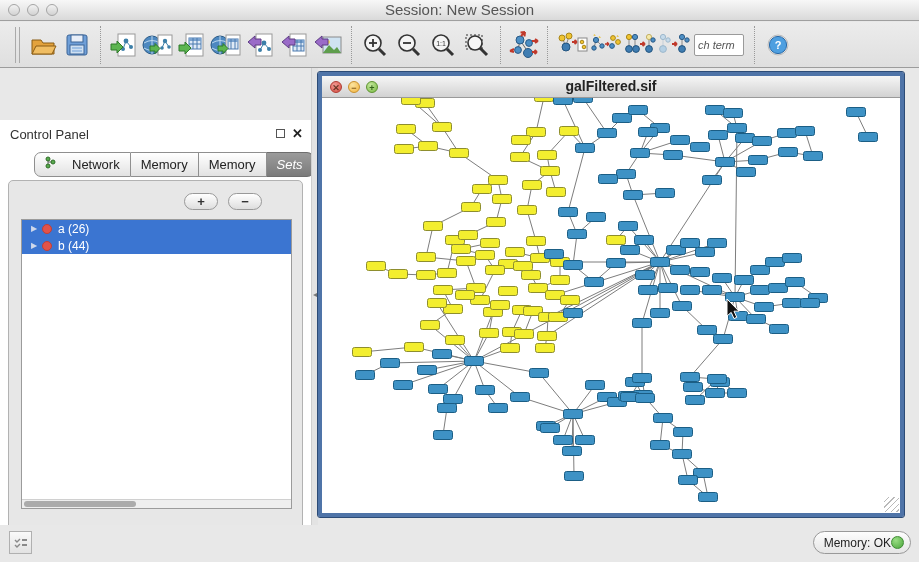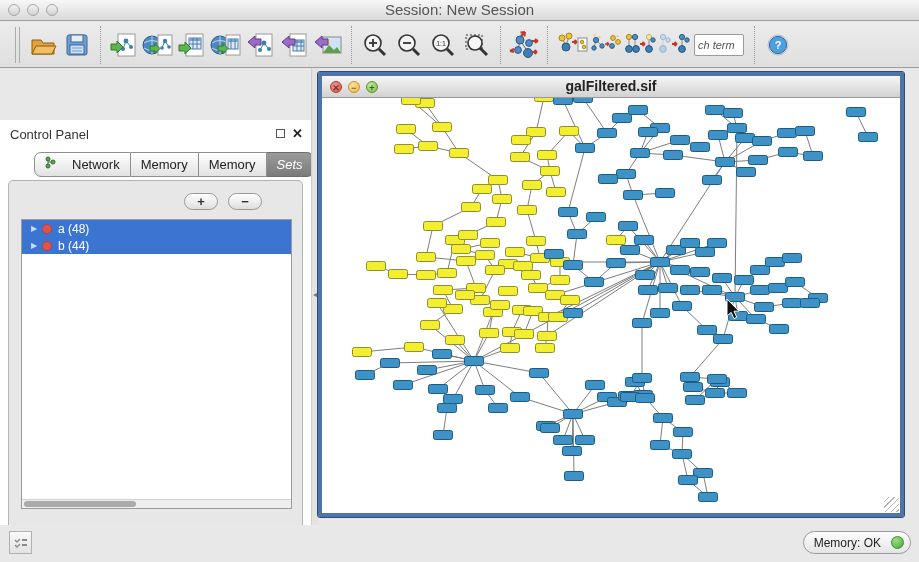--- a/index.html
+++ b/index.html
@@ -86,21 +86,21 @@
   .resize-grip { position:absolute; right:1px; bottom:1px; width:15px; height:15px;
     background:repeating-linear-gradient(135deg, transparent 0 3px, #b9b9b9 3px 4px); }
 
   
   .statusbar { position:absolute; left:0; top:525px; width:919px; height:37px; background:#e8e8e8; }
   .status-left-btn { position:absolute; left:9px; top:6px; width:23px; height:23px;
     border:1px solid #b0b0b0; background:linear-gradient(#fafafa,#e2e2e2);
     display:flex; align-items:center; justify-content:center; }
   .memory-btn { position:absolute; right:8px; top:6px; height:23px; padding:0 6px 0 10px;
     border:1px solid #999; border-radius:12px; background:linear-gradient(#fdfdfd,#e5e5e5);
-    display:flex; align-items:center; gap:10px; font-size:12px; color:#222; }
+    display:flex; align-items:center; gap:0; font-size:12px; color:#222; }
   .mem-dot { width:13px; height:13px; border-radius:50%;
     background:radial-gradient(circle at 35% 30%,#9ade84,#4ba63c); border:1px solid #3e8c33; }
 </style>
 </head>
 <body>
 
 <div class="titlebar">
   <div class="traffic">
     <div class="tl"></div>
     <div class="tl"></div>
@@ -359,21 +359,21 @@
 
   <div class="cp-panel">
     <div class="pm-buttons">
       <div class="pm-btn">+</div>
       <div class="pm-btn">−</div>
     </div>
     <div class="set-list" id="set-list">
       <div class="set-row selected">
           <span class="row-tri">▶</span>
           <span class="row-dot"></span>
-          <span>a (48)</span>
+          <span>a (26)</span>
         </div>
         <div class="set-row selected">
           <span class="row-tri">▶</span>
           <span class="row-dot"></span>
           <span>b (44)</span>
         </div>
         <div class="h-scroll">
         <div class="h-thumb"></div>
       </div>
     </div>

